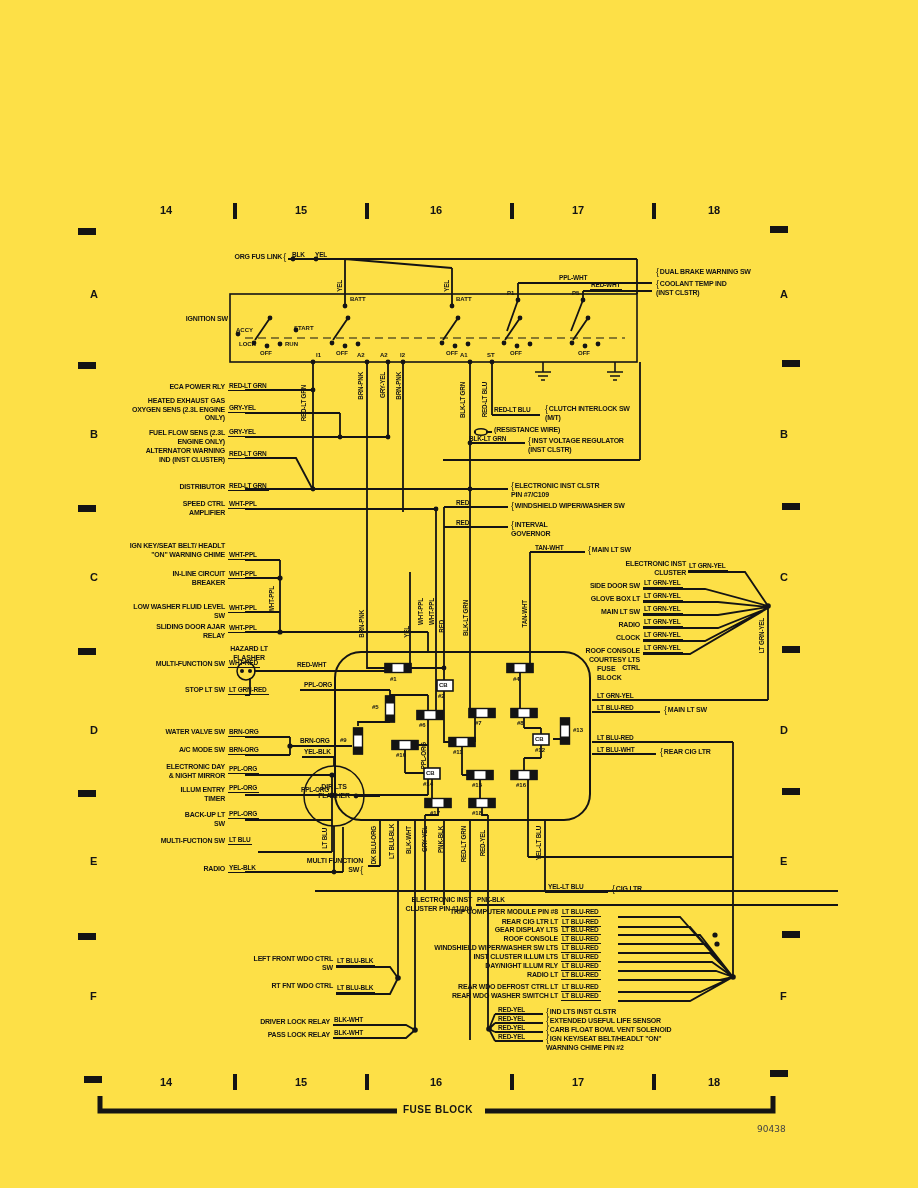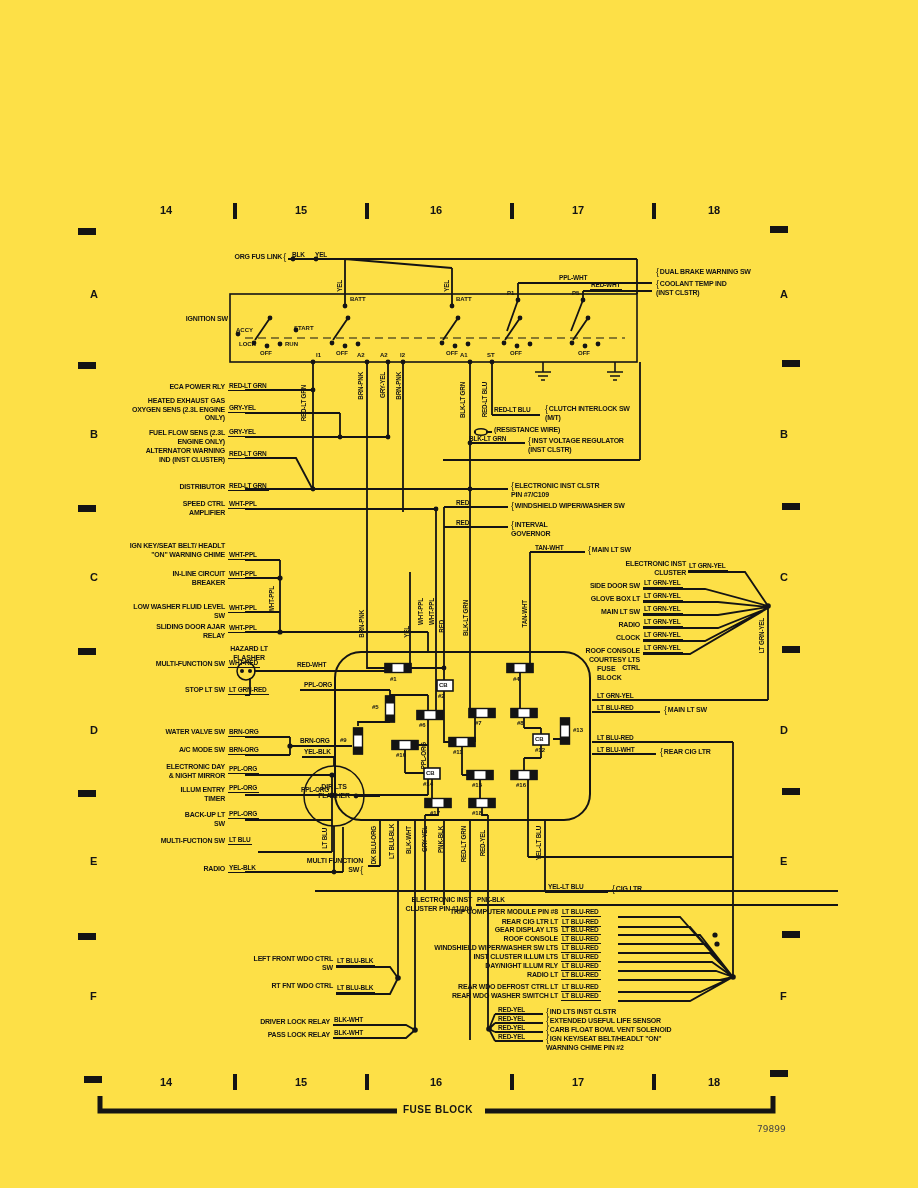--- a/index.html
+++ b/index.html
@@ -486,15 +486,15 @@
   <div class="wt" style="top:1006px;left:497px">RED-YEL</div>
   <div class="lbl rl br" style="top:1008px;left:546px;width:140px">IND LTS INST CLSTR</div>
   <div class="wt" style="top:1015px;left:497px">RED-YEL</div>
   <div class="lbl rl br" style="top:1017px;left:546px;width:160px">EXTENDED USEFUL LIFE SENSOR</div>
   <div class="wt" style="top:1024px;left:497px">RED-YEL</div>
   <div class="lbl rl br" style="top:1026px;left:546px;width:170px">CARB FLOAT BOWL VENT SOLENOID</div>
   <div class="wt" style="top:1033px;left:497px">RED-YEL</div>
   <div class="lbl rl br" style="top:1035px;left:546px;width:130px">IGN KEY/SEAT BELT/HEADLT "ON" WARNING CHIME PIN #2</div>
 
   <div class="footer-title" style="left:403px;top:1104px">FUSE BLOCK</div>
-  <div class="corner" style="left:757px;top:1124px">79899</div>
+  <div class="corner" style="left:757px;top:1124px">90438</div>
 
 </div>
 
 </body></html>

